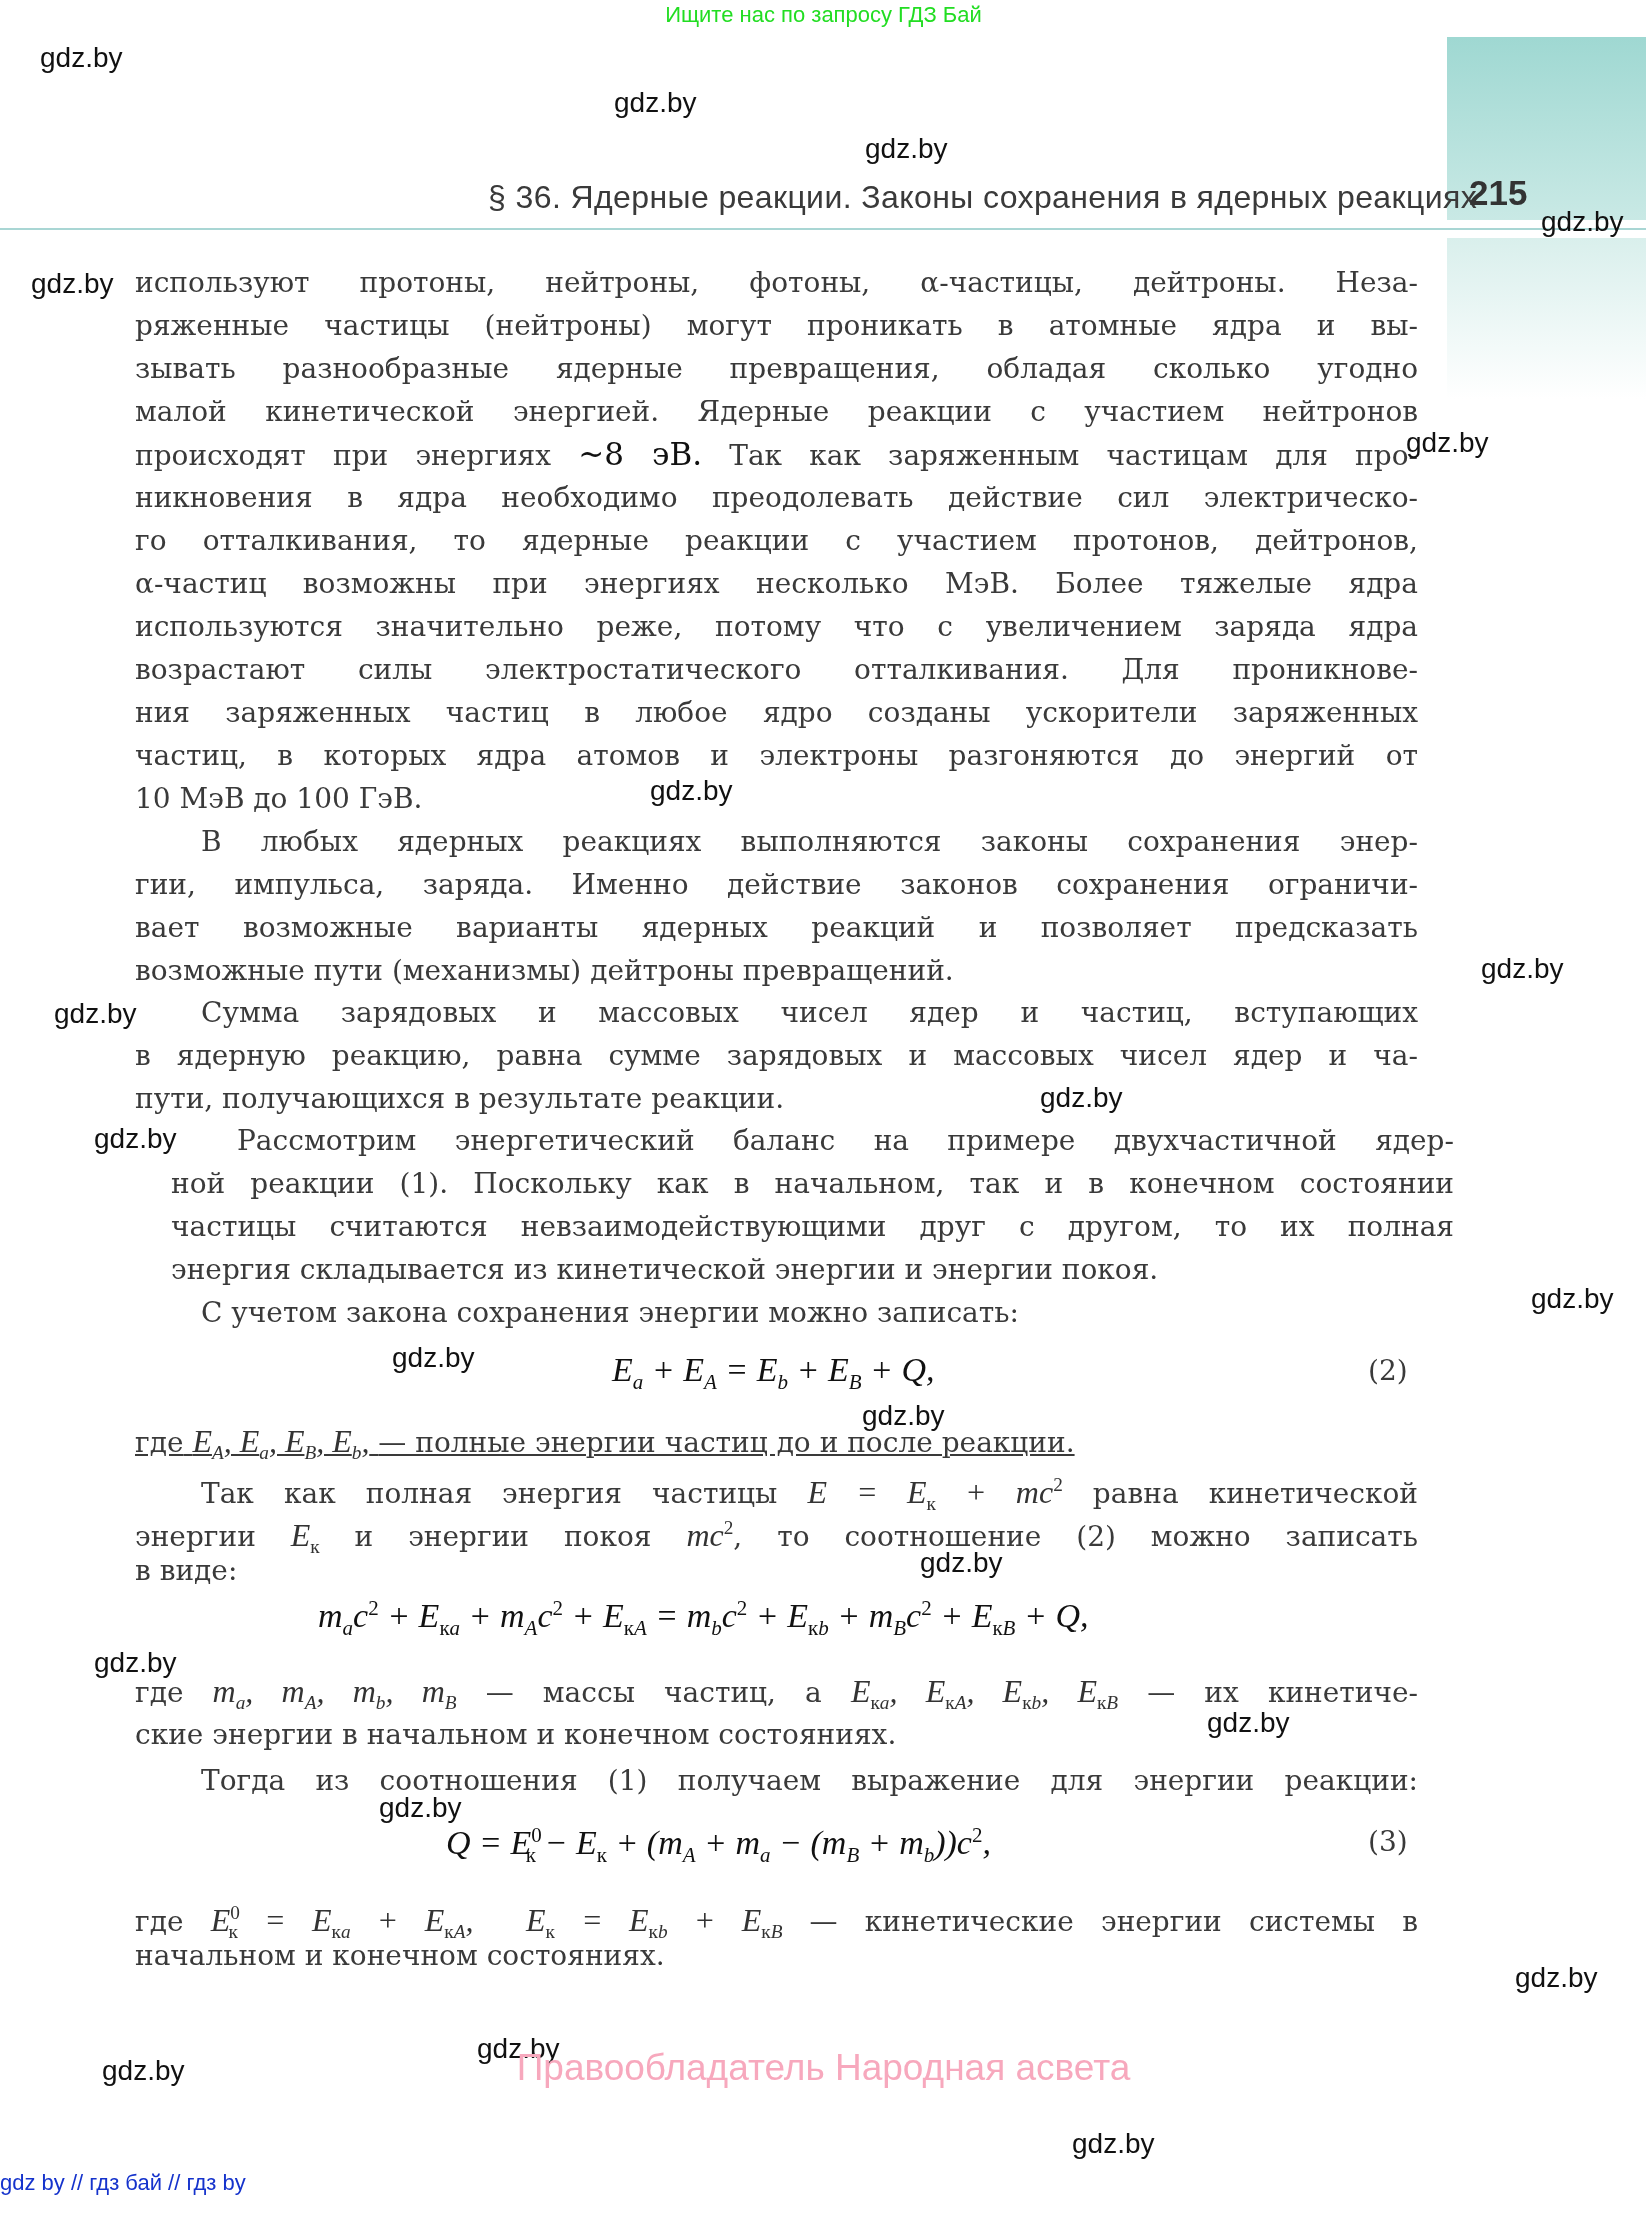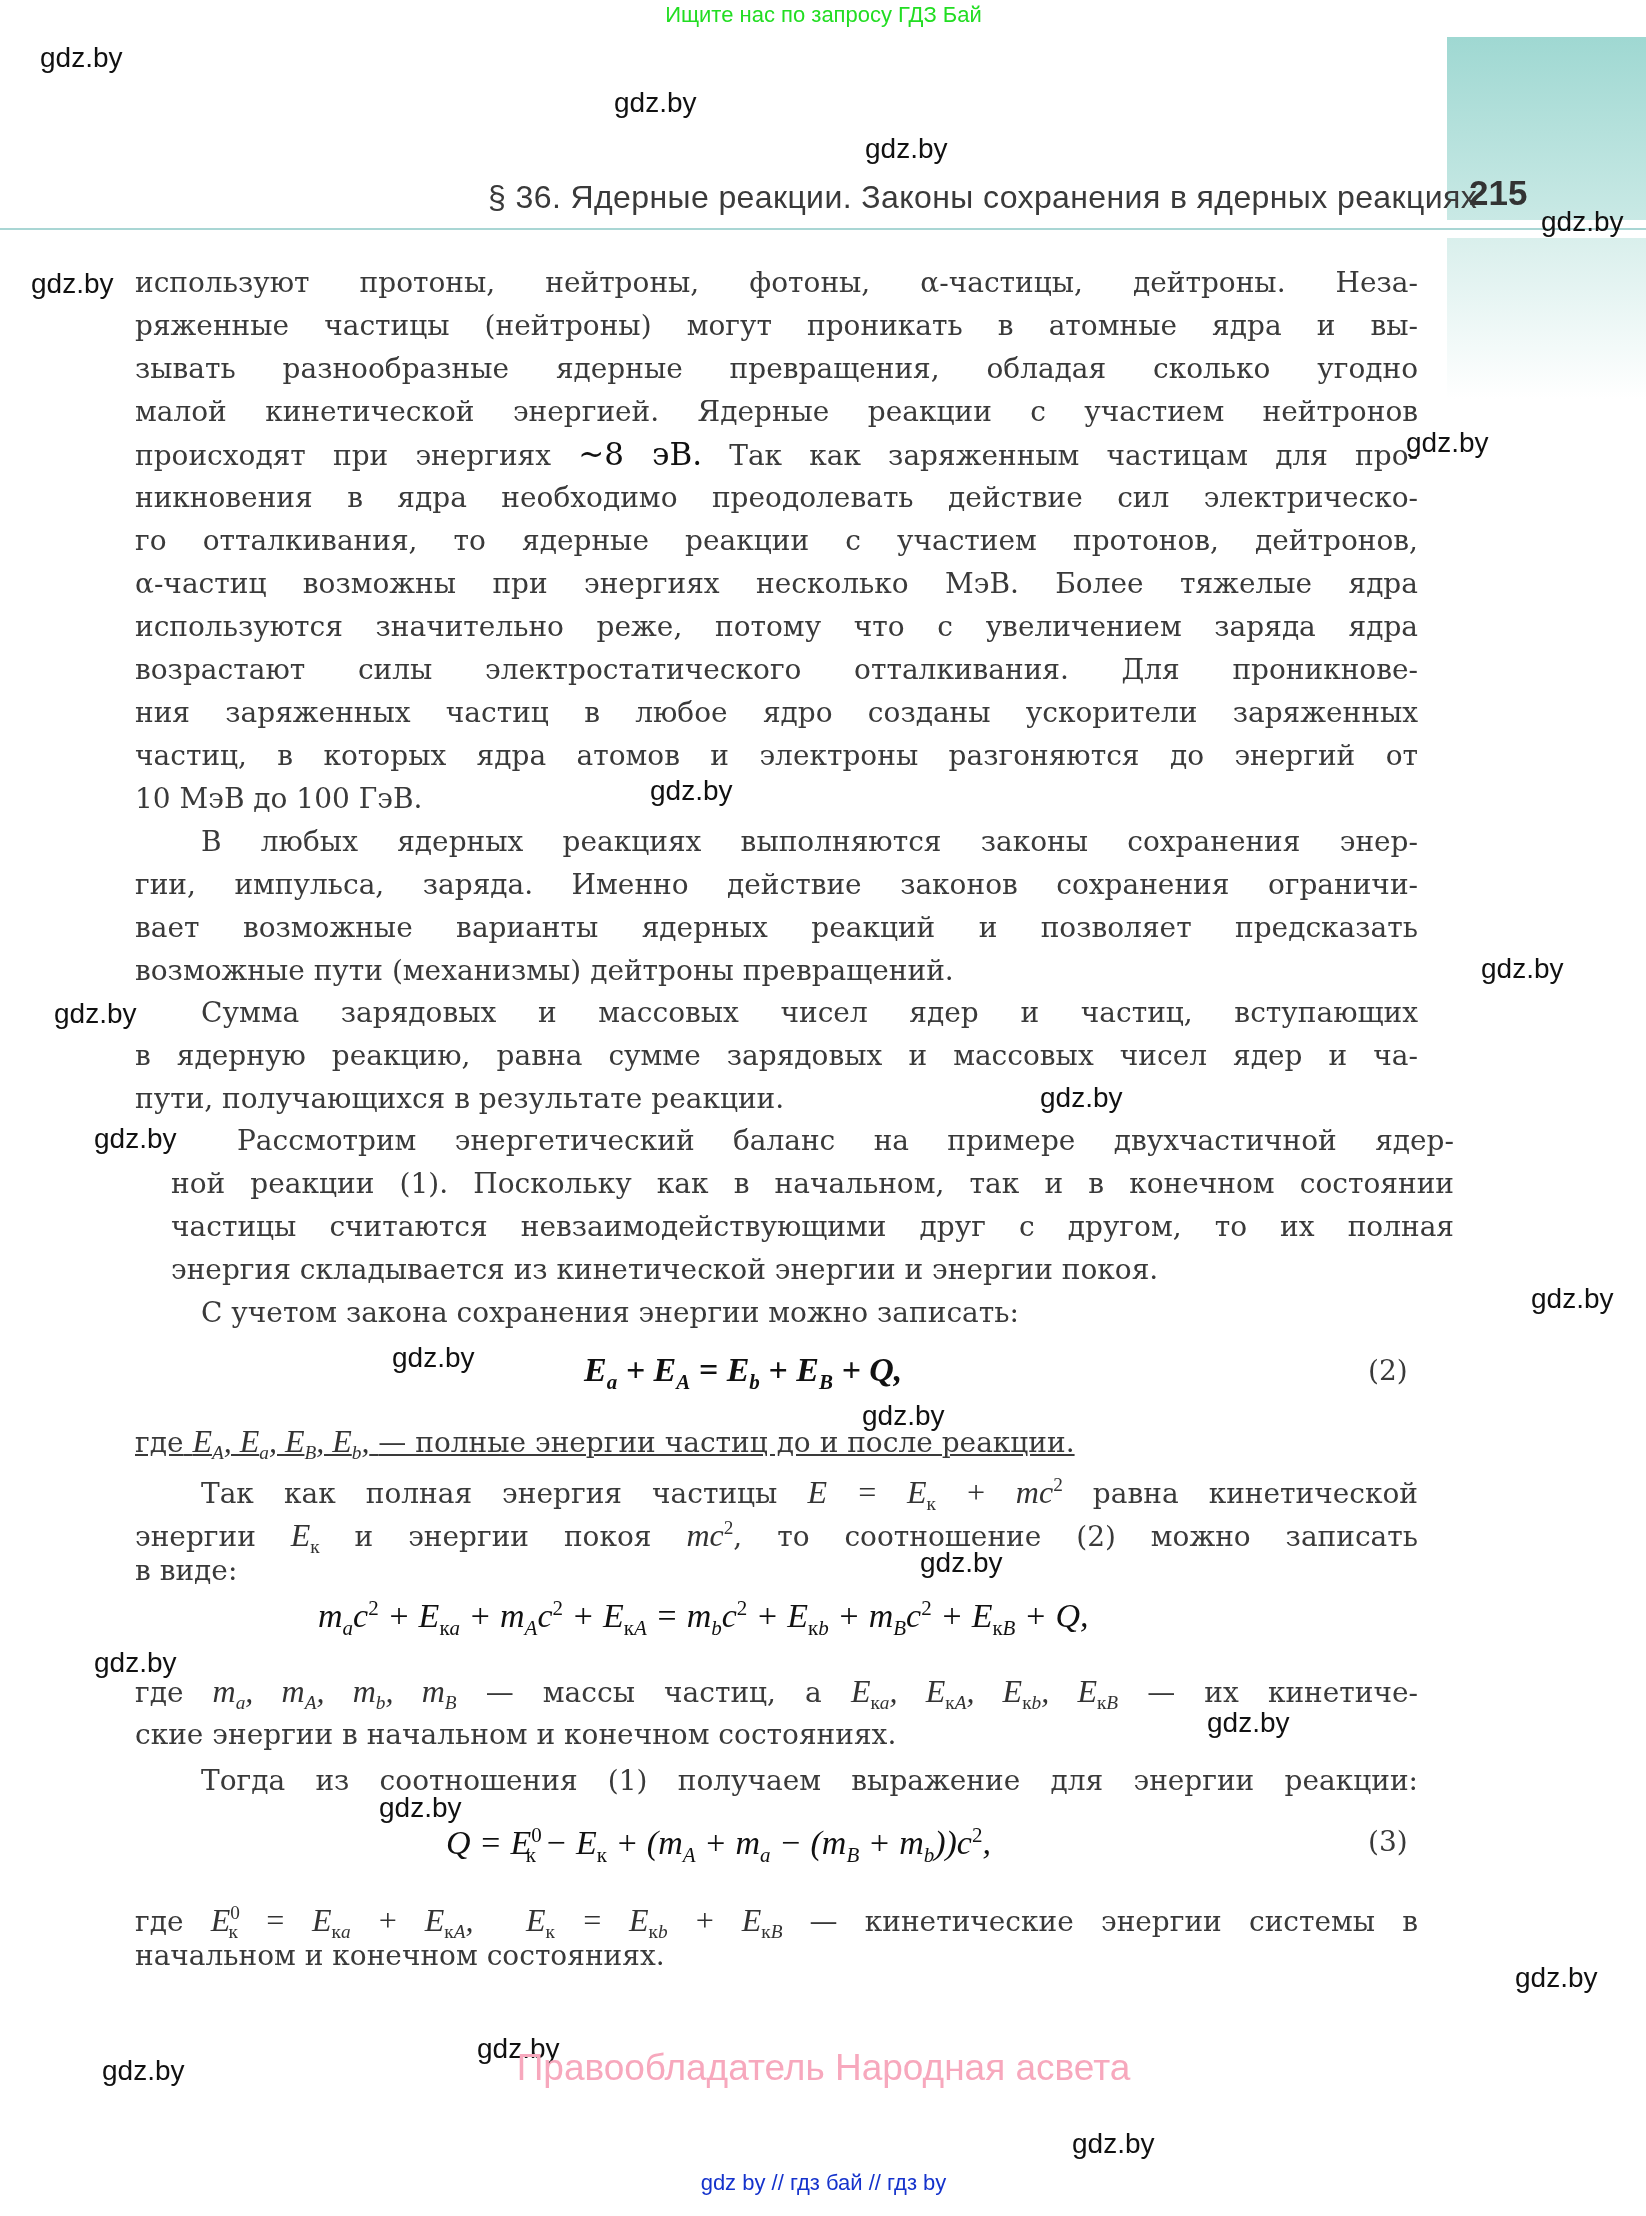--- a/index.html
+++ b/index.html
@@ -31,21 +31,21 @@
 
   .eq { font-family: "Liberation Serif", serif; font-style: italic; font-size: 34px; color: #111; }
   .eq sub, .eq sup { font-size: 21px; }
   .eq-num { font-family: "DejaVu Serif", serif; font-size: 28px; color: #3a3a3a; }
   .math-i { font-family: "Liberation Serif", serif; font-style: italic; font-size: 32px; color: #333; }
   .math-i sub, .math-i sup { font-size: 19.3px; }
   .up { font-style: normal; }
 
   .copyright { left: 0; width: 1647px; top: 2047px; text-align: center;
     font-family: "Liberation Sans", sans-serif; font-size: 37px; color: #f7a8bd; }
-  .footer { left: 0; width: 1647px; top: 2170px; text-align: center;
+  .footer { left: 0; width: 1647px; top: 2170px; 
     font-family: "Liberation Sans", sans-serif; font-size: 22px; color: #1533cc; }
 </style>
 </head>
 <body>
 
 <div class="abs top-banner">Ищите нас по запросу ГДЗ Бай</div>
 
 <div class="abs tab-top"></div>
 <div class="abs tab-bottom"></div>
 <div class="abs rule"></div>
@@ -86,21 +86,21 @@
   <span class="line indent">Рассмотрим энергетический баланс на примере двухчастичной ядер-</span>
   <span class="line">ной реакции (1). Поскольку как в начальном, так и в конечном состоянии</span>
   <span class="line">частицы считаются невзаимодействующими друг с другом, то их полная</span>
   <span class="line last">энергия складывается из кинетической энергии и энергии покоя.</span>
 </div>
 
 <div class="abs body-text" style="top:1291px;">
   <span class="line indent last">С учетом закона сохранения энергии можно записать:</span>
 </div>
 
-<div class="abs eq" style="left:584px; top:1351px;font-weight:bold;">
+<div class="abs eq" style="left:612px; top:1351px;">
   E<sub>a</sub> + E<sub>A</sub> = E<sub>b</sub> + E<sub>B</sub> + Q,
 </div>
 <div class="abs eq-num" style="left:1368px; top:1354px;">(2)</div>
 
 <div class="abs body-text" style="top:1420px;text-decoration:underline;">
   <span class="line last"><span>где</span> <span class="math-i">E<sub>A</sub>, E<sub>a</sub>, E<sub>B</sub>, E<sub>b</sub>,</span> <span>— полные энергии частиц до и после реакции.</span></span>
 </div>
 
 <div class="abs body-text" style="top:1463px;">
   <span class="line indent"><span>Так как полная энергия частицы</span> <span class="math-i">E = E<sub class="up">к</sub> + mc<sup class="up">2</sup></span> <span>равна кинетической</span></span>

